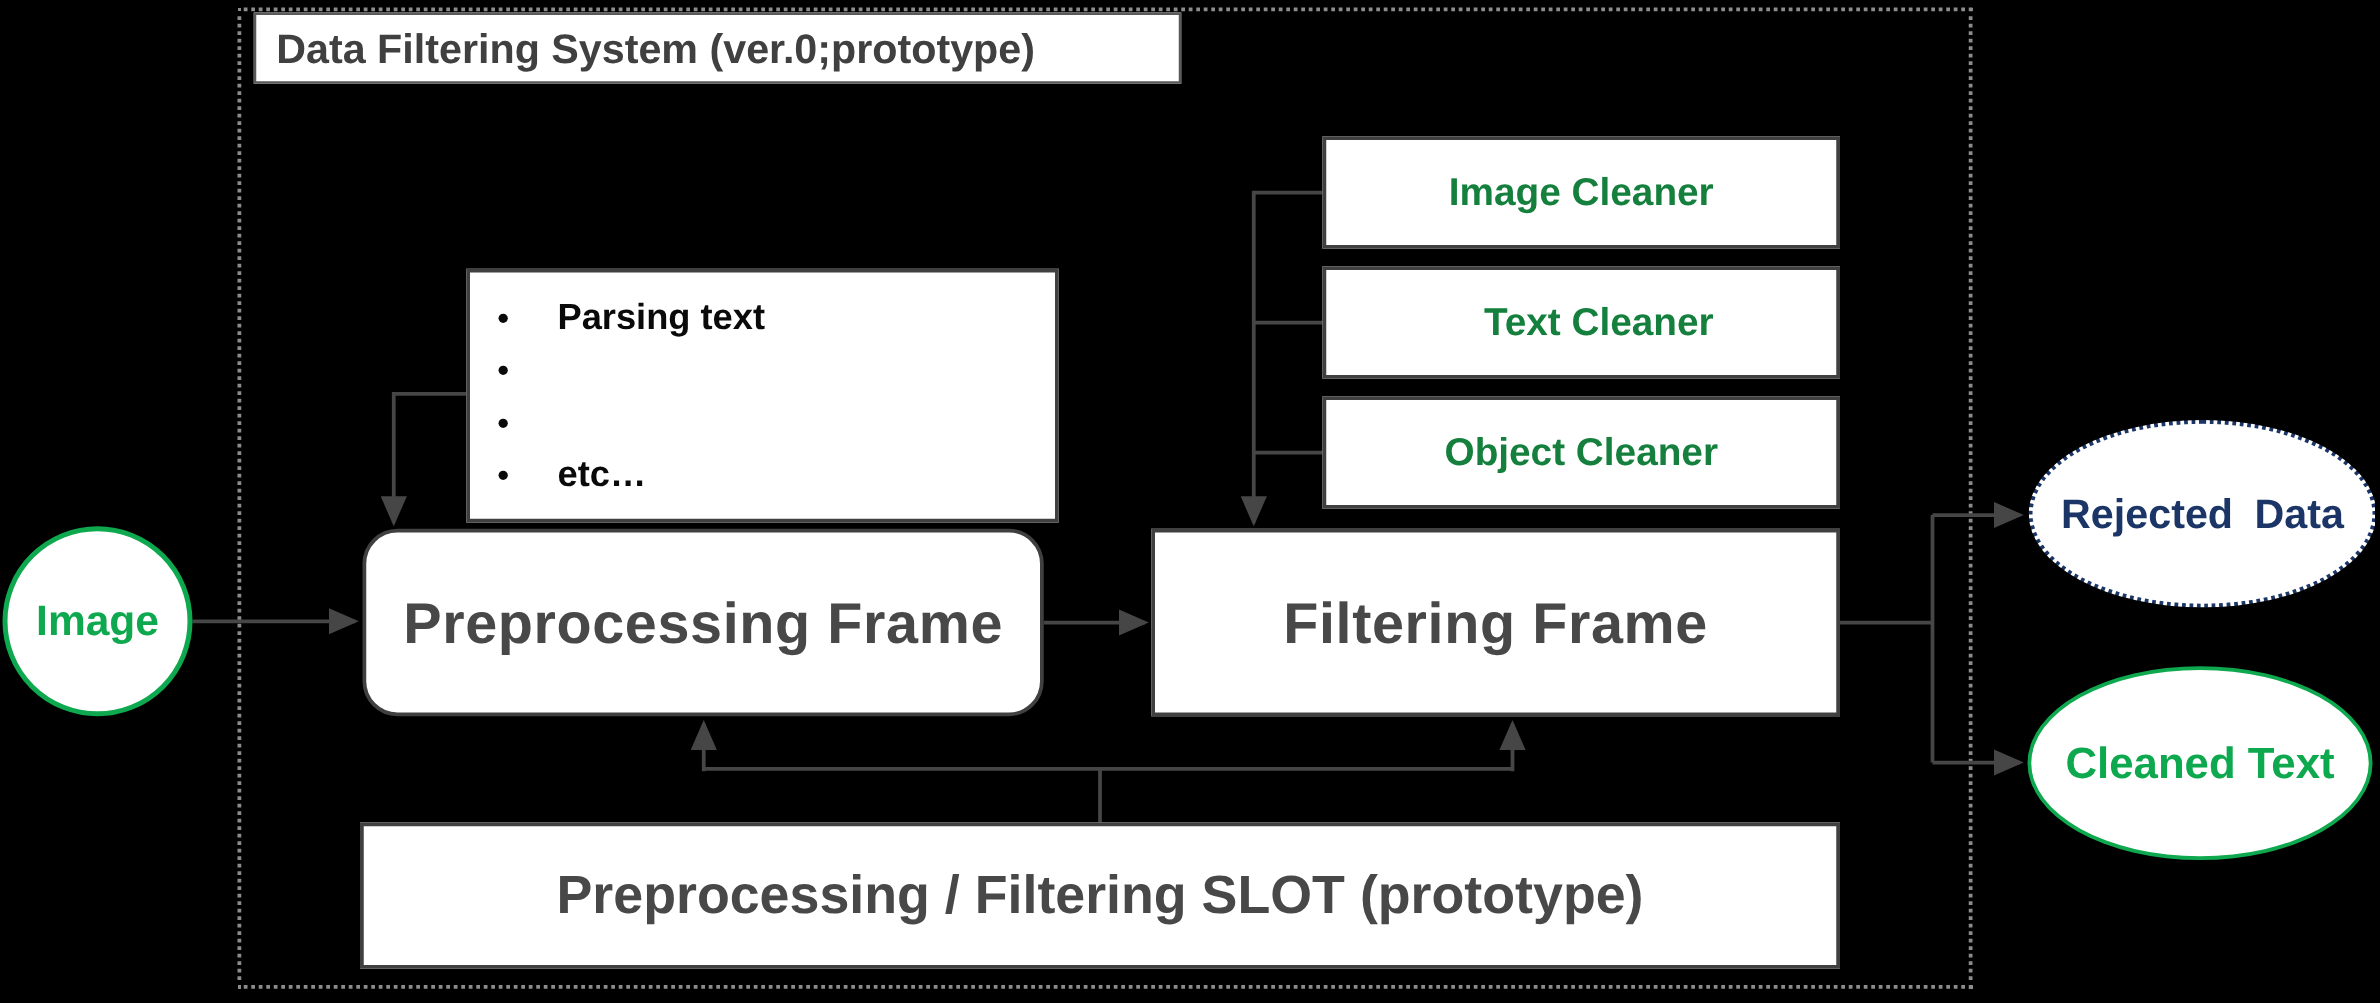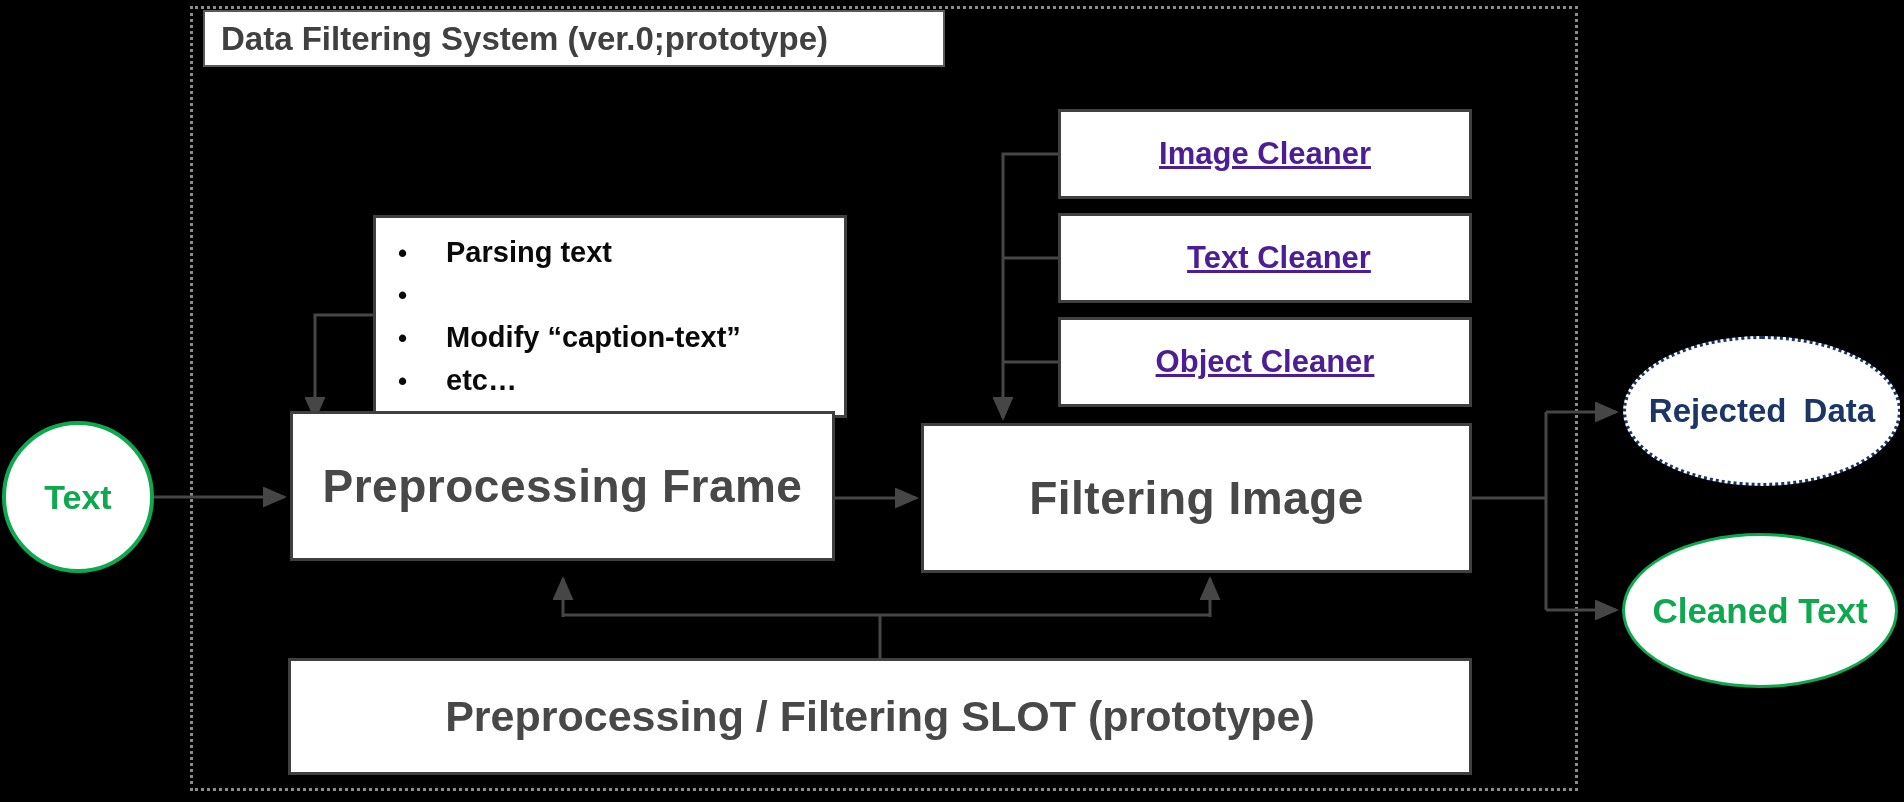--- a/index.html
+++ b/index.html
@@ -37,23 +37,23 @@
     background: #fff;
     border: 2px solid #5a5a5a;
     box-sizing: border-box;
     display: flex;
     align-items: center;
     padding-left: 16px;
     font-size: 33px;
     color: #404040;
   }
   .frame-label { font-size: 46px; color: #484848; letter-spacing: 0.5px; }
-  .pre-frame  { left: 290px; top: 411px; width: 545px; height: 150px; }
+  .pre-frame  { left: 290px; top: 423px; width: 545px; height: 150px; border-radius: 28px; }
   .filt-frame { left: 921px; top: 423px; width: 551px; height: 150px; }
-  .cleaner { left: 1058px; width: 414px; height: 90px; font-size: 31px; color: #4c1d95; text-decoration: underline; }
+  .cleaner { left: 1058px; width: 414px; height: 90px; font-size: 31px; color: #15803d; }
   .cleaner-1 { top: 109px; }
   .cleaner-2 { top: 213px; padding-left: 28px; }
   .cleaner-3 { top: 317px; }
   .slot-box {
     left: 288px; top: 658px; width: 1184px; height: 117px;
     font-size: 43px; color: #484848;
   }
   .notes-box {
     left: 373px; top: 215px; width: 474px; height: 203px;
     flex-direction: column;
@@ -121,47 +121,46 @@
       <path d="M1546,412 H1616" marker-end="url(#arr)"></path>
       <path d="M1546,610 H1616" marker-end="url(#arr)"></path>
     </g>
   </svg>
 
   <div class="title-box">
     <span>Data Filtering System (ver.0;prototype)</span>
   </div>
 
   <div class="ellipse data-ellipse">
-    <span>Text</span>
+    <span>Image</span>
   </div>
 
   <div class="box notes-box">
     <div class="note-row">
       <span class="dot">•</span>
       <span>Parsing text</span>
     </div>
     <div class="note-row">
       <span class="dot">•</span>
     </div>
     <div class="note-row">
       <span class="dot">•</span>
-      <span>Modify “caption-text”</span>
     </div>
     <div class="note-row">
       <span class="dot">•</span>
       <span>etc…</span>
     </div>
   </div>
 
   <div class="box pre-frame">
     <span class="frame-label">Preprocessing Frame</span>
   </div>
 
   <div class="box filt-frame">
-    <span class="frame-label">Filtering Image</span>
+    <span class="frame-label">Filtering Frame</span>
   </div>
 
   <div class="box cleaner cleaner-1">
     <span>Image Cleaner</span>
   </div>
   <div class="box cleaner cleaner-2">
     <span>Text Cleaner</span>
   </div>
   <div class="box cleaner cleaner-3">
     <span>Object Cleaner</span>

